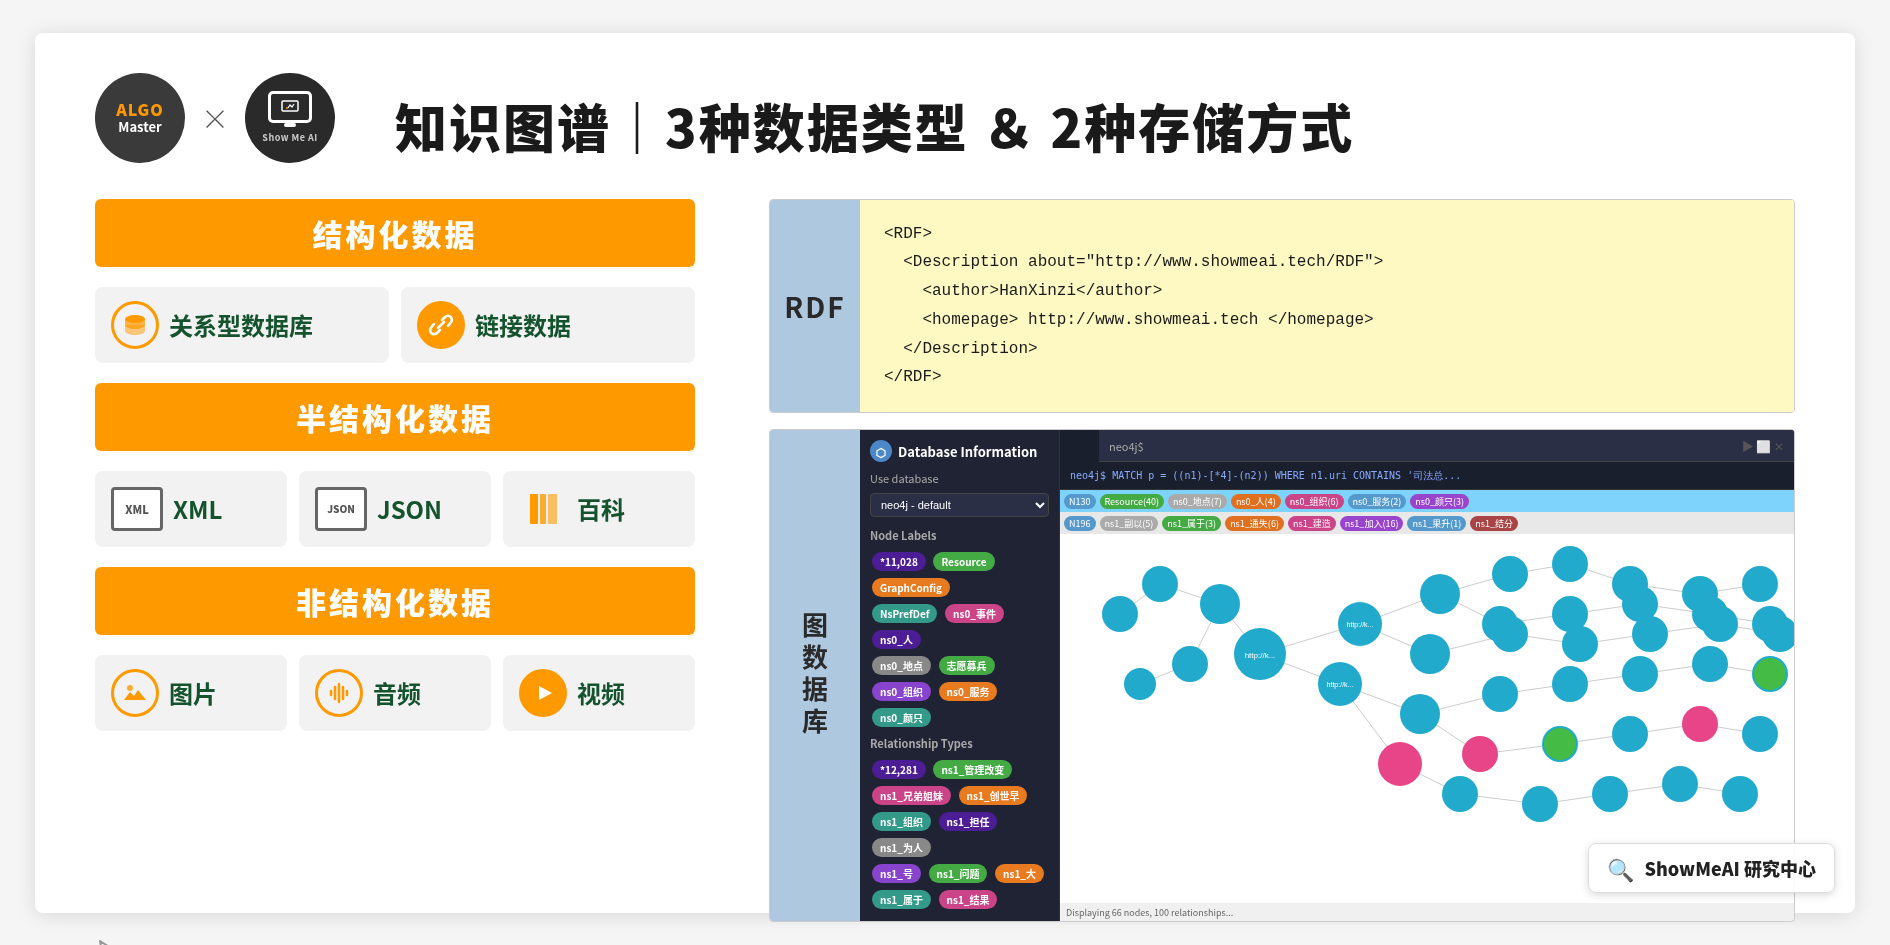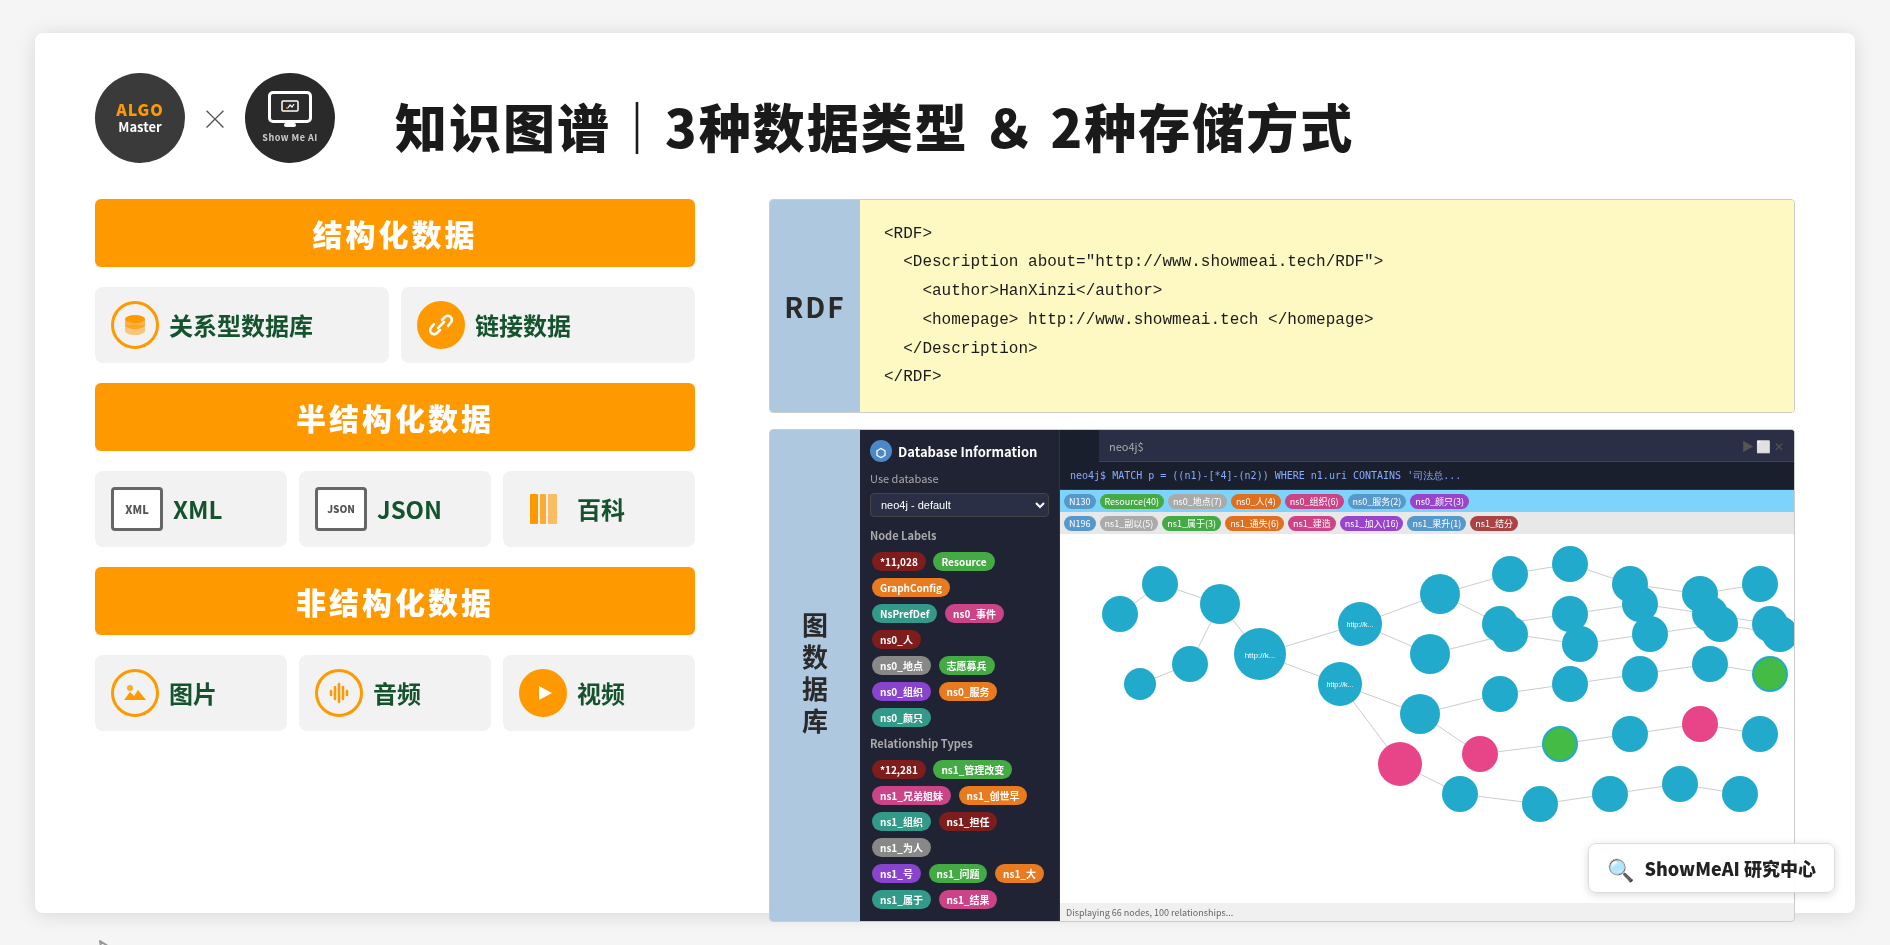--- a/index.html
+++ b/index.html
@@ -312,21 +312,21 @@
     }
     .neo4j-section-title { color: #aaa; font-size: 11px; margin-bottom: 4px; font-weight: bold; }
     .neo4j-tag {
       display: inline-block;
       border-radius: 10px;
       padding: 2px 8px;
       font-size: 10px;
       margin: 2px;
       font-weight: bold;
     }
-    .tag-blue { background: #7f1d1d; color: #fff; }
+    .tag-blue { background: #4c1d95; color: #fff; }
     .tag-green { background: #44aa44; color: #fff; }
     .tag-orange { background: #e87a20; color: #fff; }
     .tag-pink { background: #cc4488; color: #fff; }
     .tag-teal { background: #339988; color: #fff; }
     .tag-gray { background: #888; color: #fff; }
     .tag-purple { background: #8844cc; color: #fff; }
     .neo4j-top-bar {
       background: #2a2f45;
       height: 32px;
       display: flex;

